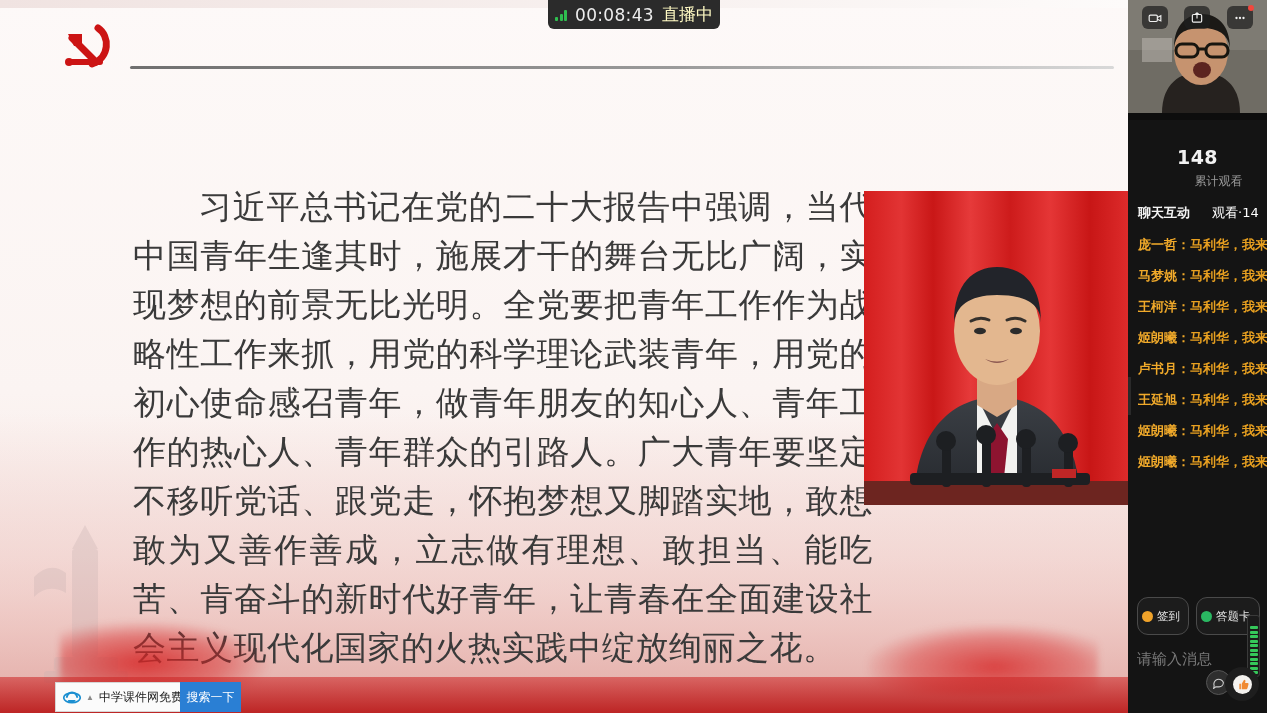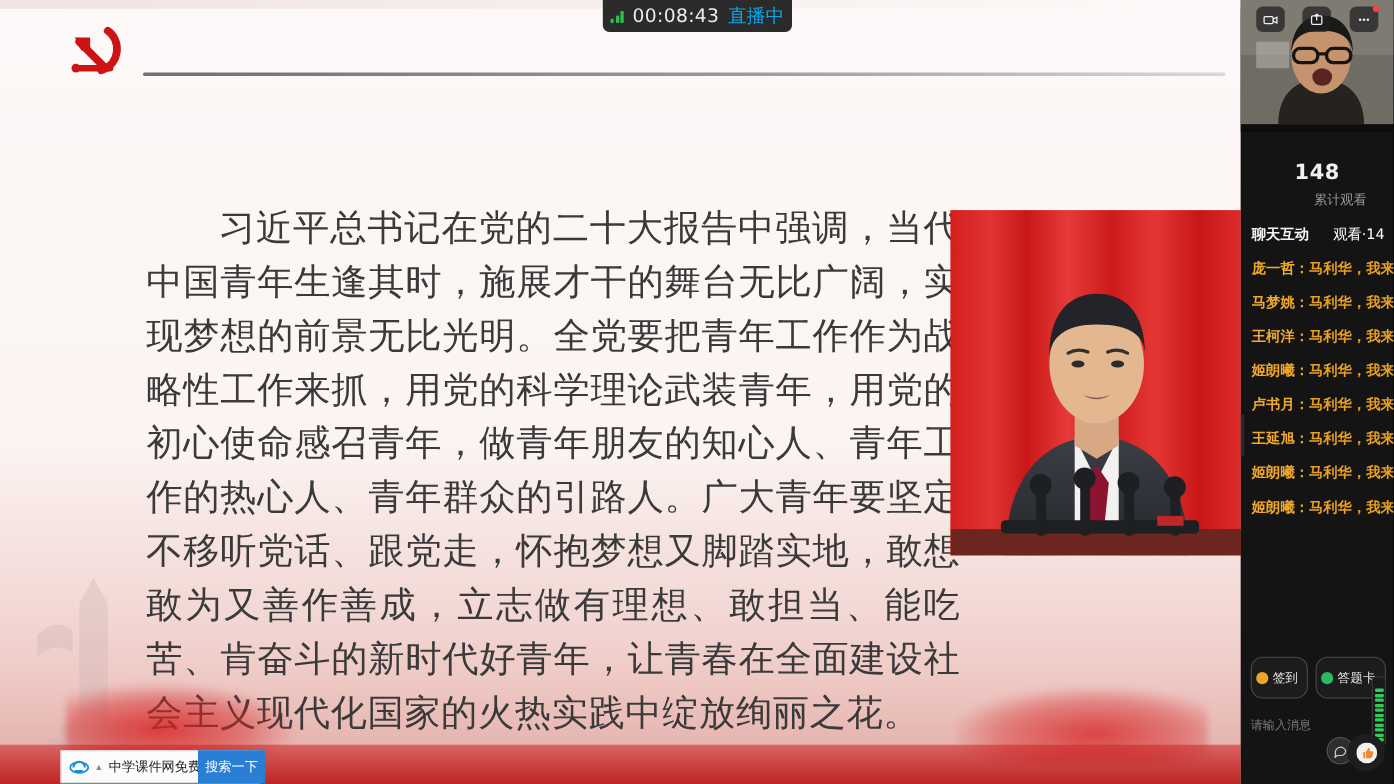--- a/index.html
+++ b/index.html
@@ -88,21 +88,21 @@
     background: #2b2b2b;
     border-radius: 0 0 6px 6px;
     display: flex; align-items: center; justify-content: center; gap: 8px;
     color: #e9e9e9; font-size: 17px;
     font-family: "DejaVu Sans", sans-serif;
   }
   .sig { display: inline-flex; align-items: flex-end; gap: 1.5px; height: 12px; }
   .sig i { display:block; width:3px; background:#2fbf4f; border-radius:1px; }
   .sig i:nth-child(1){height:4px;} .sig i:nth-child(2){height:7px;} .sig i:nth-child(3){height:11px;}
   .live-time { color:#ededed; letter-spacing:.3px; }
-  .live-label { color:#0ea5e9; }
+  .live-label { color:#fef9c3; }
 
   
   .panel {
     position: absolute; right: 0; top: 0; width: 139px; height: 713px;
     background: #141414;
   }
   .cam {
     position: relative; width: 139px; height: 113px;
     background: linear-gradient(180deg,#6d6a63 0%,#55524c 40%,#2b2824 100%);
     overflow: hidden;
@@ -181,21 +181,21 @@
     height:38px; padding: 0 8px 0 4px;
     border: 1px solid #4a4a4a; border-radius: 11px;
     background: #1c1c1c; color:#e4e4e4;
     font-size: 11.5px; white-space: nowrap;
     font-family: "DejaVu Sans", sans-serif;
   }
   .qdot { width:11px; height:11px; border-radius:50%; display:inline-block; flex:none; }
 
   .msg-input {
     margin: 5px 9px 0;
-    color:#7a7a7a; font-size:11px;
+    color:#7a7a7a; font-size:15px;
     font-family: "DejaVu Sans", sans-serif;
     height: 26px; display:flex; align-items:center;
   }
 
   .level-meter {
     position:absolute; right: 7px; bottom: 36px;
     width: 13px; height: 62px;
     background:#1b1b1b; border:1px solid #3a3a3a; border-radius:3px;
     display:flex; flex-direction:column-reverse; align-items:center;
     gap:1.5px; padding:2px 0;

